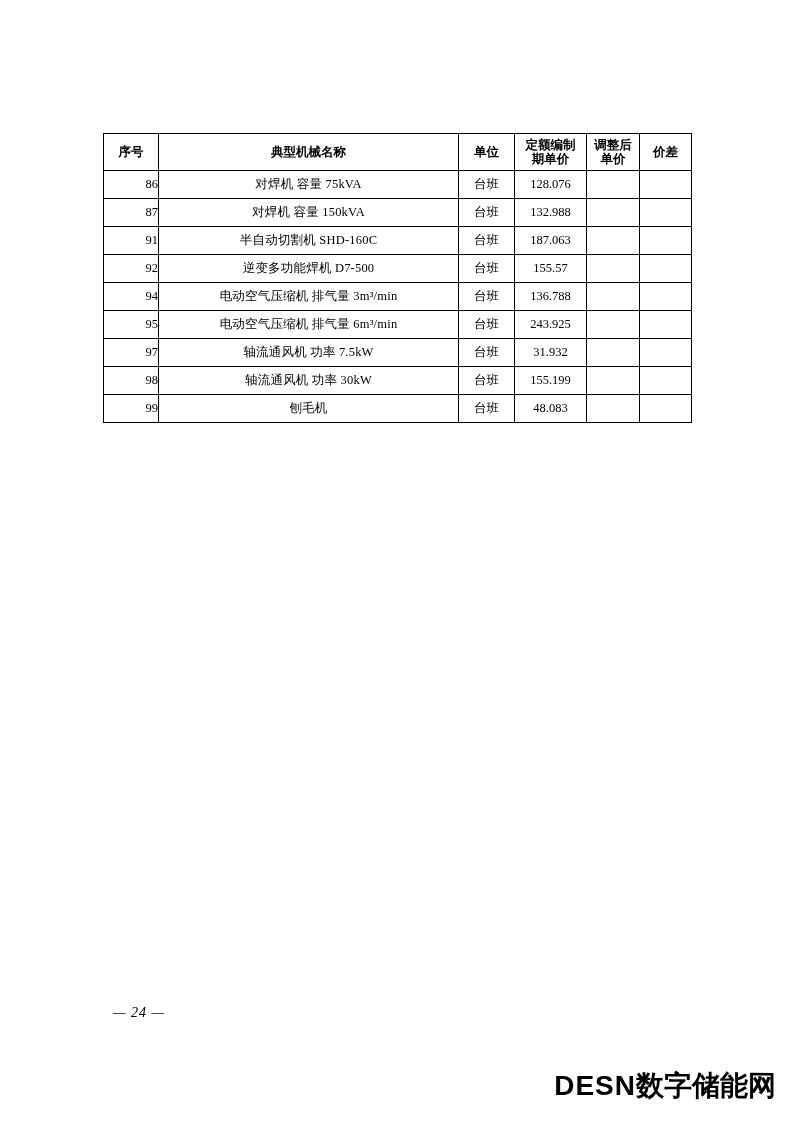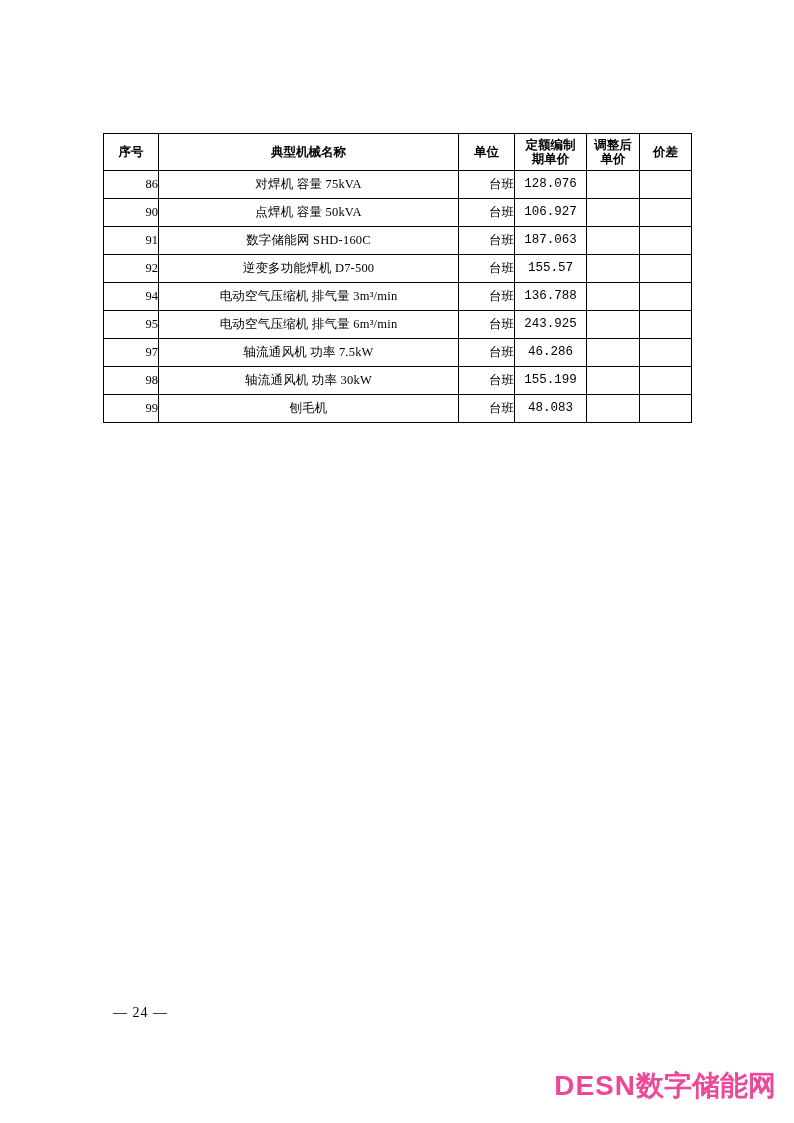--- a/index.html
+++ b/index.html
@@ -55,41 +55,42 @@
   }
   col.c-no    { width: 55px; }
   col.c-name  { width: 300px; }
   col.c-unit  { width: 56px; }
   col.c-price { width: 72px; }
   col.c-adj   { width: 53px; }
   col.c-diff  { width: 52px; }
 
   td.cell-no    { text-align: right; font-size: 12.5px; }
   td.cell-name  { text-align: center; padding-left: 8px; font-size: 12.5px; letter-spacing: 0.2px; }
-  td.cell-unit  { text-align: right; font-size: 12.5px; }
-  td.cell-price { text-align: center; font-size: 12.5px; font-family: Liberation Mono, monospace; margin-left: 16px; }
+  td.cell-unit  { text-align: center; font-size: 12.5px; }
+  td.cell-price { text-align: center; font-size: 12.5px; font-family: Liberation Serif, serif; margin-left: 16px; }
   td.cell-adj   { text-align: center; }
   td.cell-diff  { text-align: center; }
 
   .page-number {
     position: absolute;
     left: 113px;
     top: 1005px;
     font-size: 14px;
     letter-spacing: 1px;
     color: #000;
+    font-style: italic;
   }
   .watermark {
     position: absolute;
     right: 18px;
     bottom: 18px;
     font-family: "Liberation Sans", sans-serif;
     font-weight: bold;
     font-size: 28px;
-    color: #ec4899;
+    color: #000000;
     letter-spacing: 0px;
     white-space: nowrap;
   }
   .watermark .wm-latin { letter-spacing: 1px; }
 </style>
 </head>
 <body>
 
 <div class="page">
 
@@ -122,30 +123,30 @@
       <tbody id="table-body">
           <tr>
             <td class="cell-no">86</td>
             <td class="cell-name">对焊机 容量 75kVA</td>
             <td class="cell-unit">台班</td>
             <td class="cell-price">128.076</td>
             <td class="cell-adj"></td>
             <td class="cell-diff"></td>
           </tr>
           <tr>
-            <td class="cell-no">90</td>
-            <td class="cell-name">点焊机 容量 50kVA</td>
-            <td class="cell-unit">台班</td>
-            <td class="cell-price">106.927</td>
+            <td class="cell-no">87</td>
+            <td class="cell-name">对焊机 容量 150kVA</td>
+            <td class="cell-unit">台班</td>
+            <td class="cell-price">132.988</td>
             <td class="cell-adj"></td>
             <td class="cell-diff"></td>
           </tr>
           <tr>
             <td class="cell-no">91</td>
-            <td class="cell-name">数字储能网 SHD-160C</td>
+            <td class="cell-name">半自动切割机 SHD-160C</td>
             <td class="cell-unit">台班</td>
             <td class="cell-price">187.063</td>
             <td class="cell-adj"></td>
             <td class="cell-diff"></td>
           </tr>
           <tr>
             <td class="cell-no">92</td>
             <td class="cell-name">逆变多功能焊机 D7-500</td>
             <td class="cell-unit">台班</td>
             <td class="cell-price">155.57</td>
@@ -165,21 +166,21 @@
             <td class="cell-name">电动空气压缩机 排气量 6m³/min</td>
             <td class="cell-unit">台班</td>
             <td class="cell-price">243.925</td>
             <td class="cell-adj"></td>
             <td class="cell-diff"></td>
           </tr>
           <tr>
             <td class="cell-no">97</td>
             <td class="cell-name">轴流通风机 功率 7.5kW</td>
             <td class="cell-unit">台班</td>
-            <td class="cell-price">46.286</td>
+            <td class="cell-price">31.932</td>
             <td class="cell-adj"></td>
             <td class="cell-diff"></td>
           </tr>
           <tr>
             <td class="cell-no">98</td>
             <td class="cell-name">轴流通风机 功率 30kW</td>
             <td class="cell-unit">台班</td>
             <td class="cell-price">155.199</td>
             <td class="cell-adj"></td>
             <td class="cell-diff"></td>

